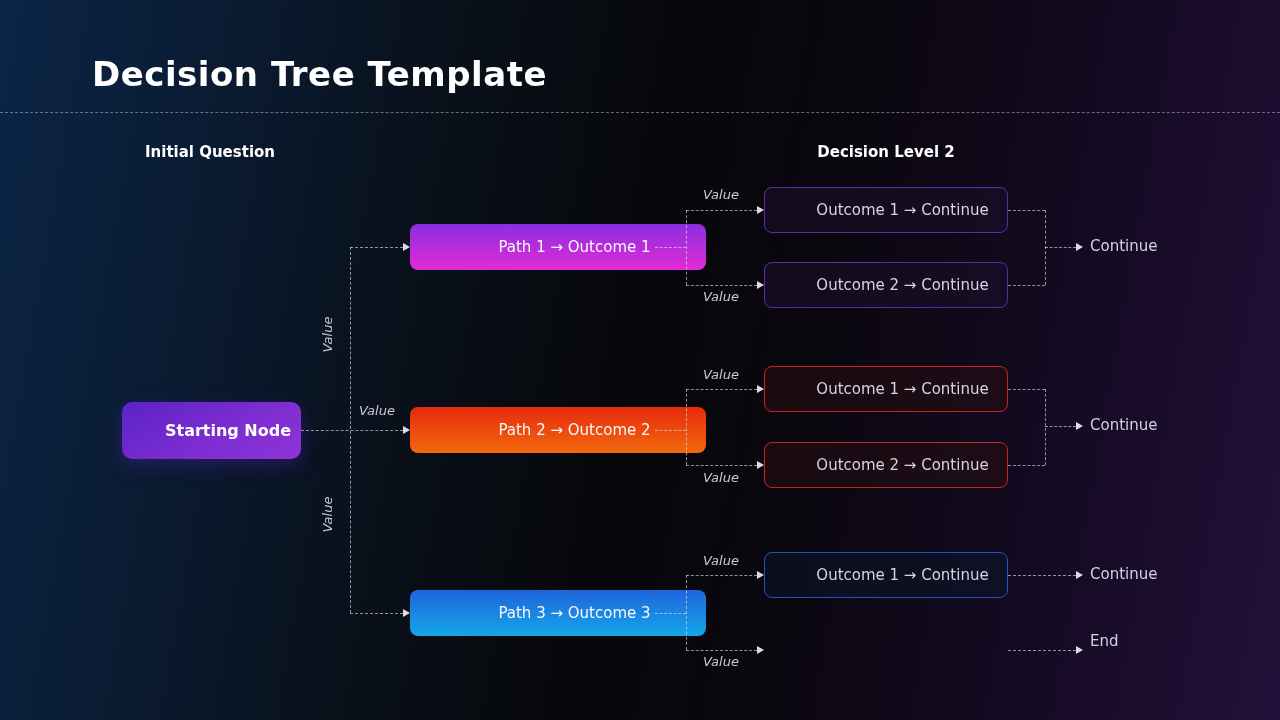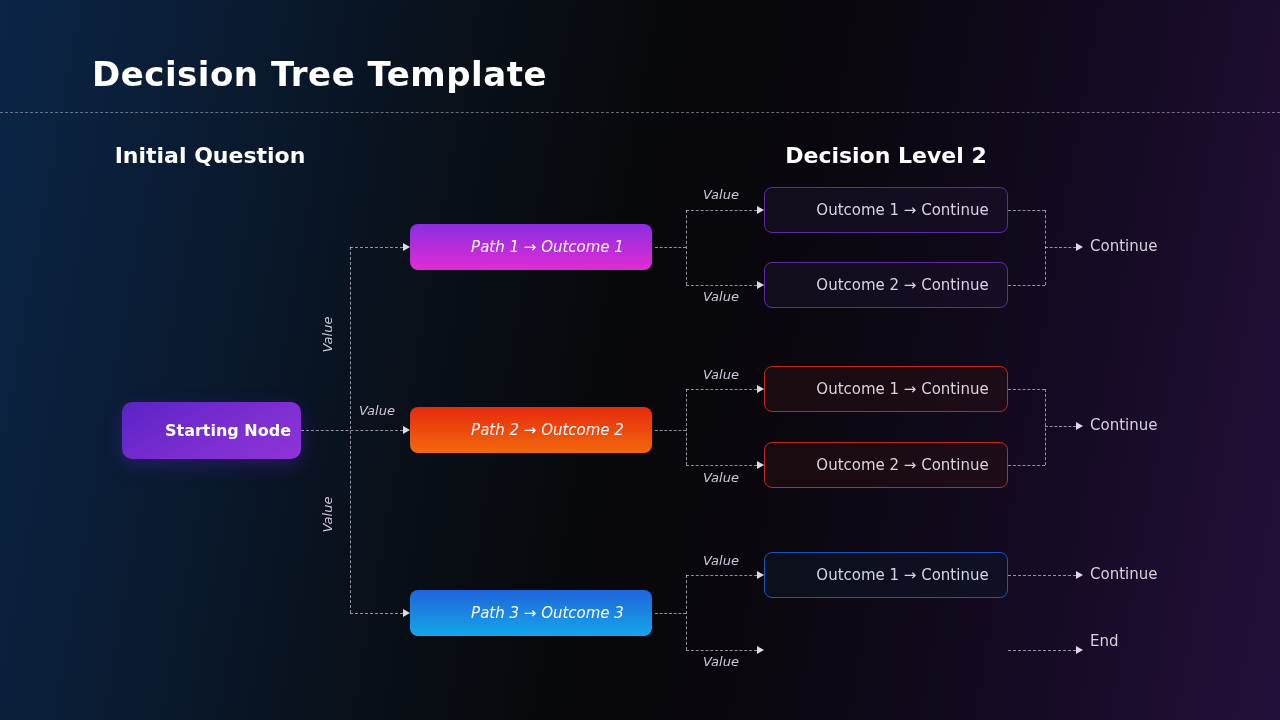--- a/index.html
+++ b/index.html
@@ -6,27 +6,27 @@
   .canvas{
     position:relative;width:1280px;height:720px;overflow:hidden;
     font-family:"DejaVu Sans","Liberation Sans",sans-serif;
     background:linear-gradient(100deg,#0b2546 0%,#0a1a30 18%,#091019 34%,#07080b 48%,#0a070e 62%,#140a22 80%,#23103a 100%);
   }
   
   .title{position:absolute;left:92px;top:54px;font-size:34px;font-weight:800;color:#ffffff;letter-spacing:.5px;white-space:nowrap;}
   .desc{position:absolute;left:613px;top:60px;width:592px;font-size:13.5px;line-height:1.4;color:#b6afc1;}
   .header-rule{position:absolute;left:0;top:112px;width:1280px;border-top:1px dashed rgba(235,233,245,.42);}
   
-  .col-h{position:absolute;top:143px;width:240px;text-align:center;font-size:22px;font-weight:800;color:#ffffff;white-space:nowrap;}
+  .col-h{position:absolute;top:143px;width:240px;text-align:center;font-size:15px;font-weight:800;color:#ffffff;white-space:nowrap;}
   
   .node{position:absolute;display:flex;align-items:center;justify-content:center;box-sizing:border-box;white-space:nowrap;padding-left:33px;}
   .start-node{left:122px;top:402px;width:179px;height:57px;border-radius:10px;
     background:linear-gradient(150deg,#5b23c6 0%,#7c2dd0 55%,#8e34d8 100%);
     color:#ffffff;font-weight:800;font-size:16px;box-shadow:0 6px 18px rgba(90,35,198,.35);}
-  .path-box{left:410px;width:242px;height:46px;border-radius:8px;color:#fdf8ff;font-size:15px;font-style:italic;}
+  .path-box{left:410px;width:296px;height:46px;border-radius:8px;color:#fdf8ff;font-size:15px;}
   .path-1{background:linear-gradient(180deg,#8a2ee0 0%,#e22cd5 100%);}
   .path-2{background:linear-gradient(180deg,#e62a0e 0%,#f2690d 100%);}
   .path-3{background:linear-gradient(180deg,#1f64dc 0%,#14a7e8 100%);}
   .outcome-box{left:764px;width:244px;height:46px;border-radius:8px;font-size:15px;color:#d9d4e2;border:1px solid;}
   .oc-1{background:rgba(28,16,44,.55);border-color:#5c2ca6;}
   .oc-2{background:rgba(38,14,18,.55);border-color:#c2291a;}
   .oc-3{background:rgba(13,21,40,.55);border-color:#1c55c2;}
   
   .hline{position:absolute;height:0;border-top:1px dashed rgba(228,226,240,.62);}
   .vline{position:absolute;width:0;border-left:1px dashed rgba(228,226,240,.62);}

